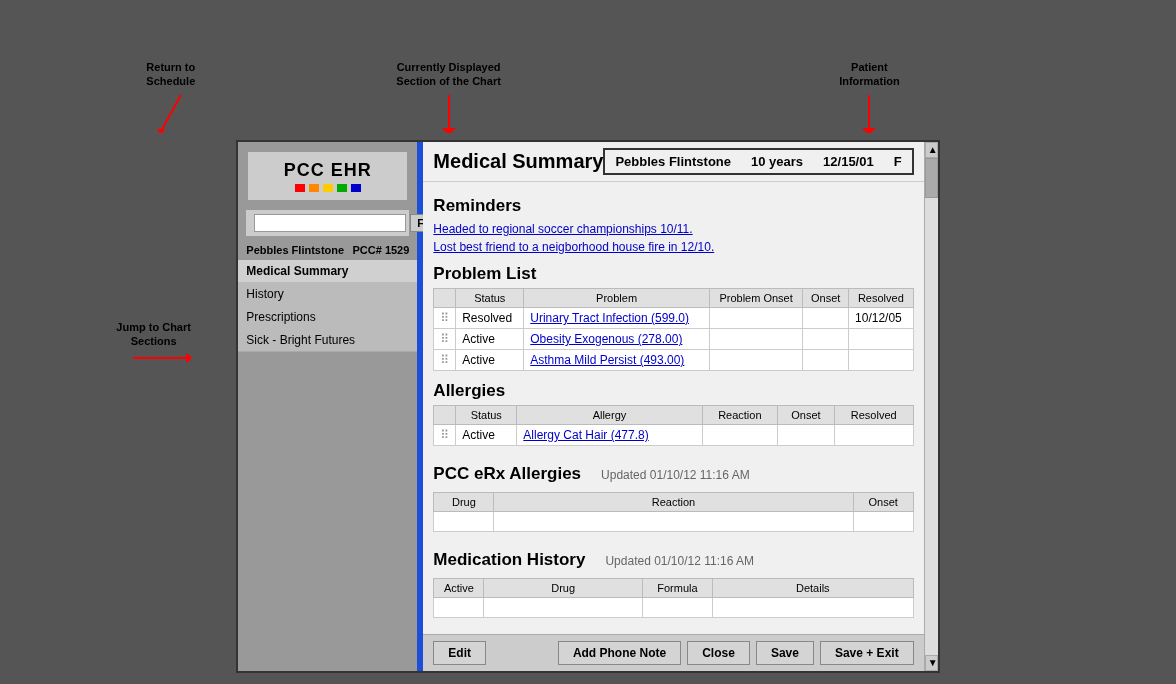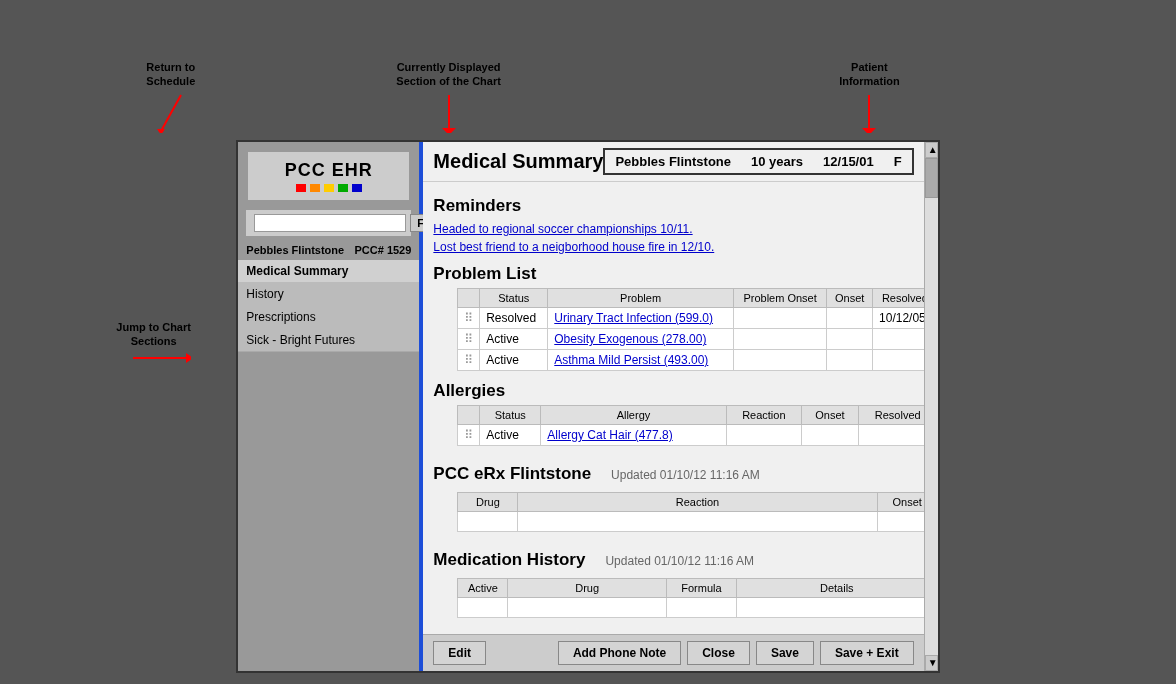--- a/index.html
+++ b/index.html
@@ -23,21 +23,21 @@
     .window-body {
       display: flex;
       flex: 1;
     }
     
     .sidebar {
       width: 185px;
       background: #999;
       display: flex;
       flex-direction: column;
-      border-right: 4px solid #1d4ed8;
+      border-right: 6px solid #1d4ed8;
       flex-shrink: 0;
     }
     .logo-area {
       background: #ccc;
       border: 2px solid #999;
       margin: 8px;
       padding: 8px;
       text-align: center;
     }
     .logo-title {
@@ -163,21 +163,20 @@
       padding: 2px 0;
       text-decoration: underline;
     }
     
     .data-table {
       width: 100%;
       border-collapse: collapse;
       margin-bottom: 10px;
       background: white;
       border: 1px solid #ccc;
-      margin-left: 24px;
     }
     .data-table th {
       background: #e0e0e0;
       border: 1px solid #bbb;
       padding: 3px 6px;
       font-size: 11px;
       font-weight: normal;
       text-align: center;
     }
     .data-table td {
@@ -419,21 +418,21 @@
                   <td>Active</td>
                   <td class="problem-link">Allergy Cat Hair (477.8)</td>
                   <td></td>
                   <td></td>
                   <td></td>
                 </tr>
               </tbody>
             </table>
 
             <div style="display:flex;align-items:baseline;gap:10px;margin:8px 0 4px 0;">
-              <span class="section-title">PCC eRx Flintstone</span>
+              <span class="section-title">PCC eRx Allergies</span>
               <span class="section-subtitle">Updated 01/10/12 11:16 AM</span>
             </div>
             <table class="data-table">
               <thead>
                 <tr>
                   <th style="width:60px;">Drug</th>
                   <th>Reaction</th>
                   <th style="width:60px;">Onset</th>
                 </tr>
               </thead>

